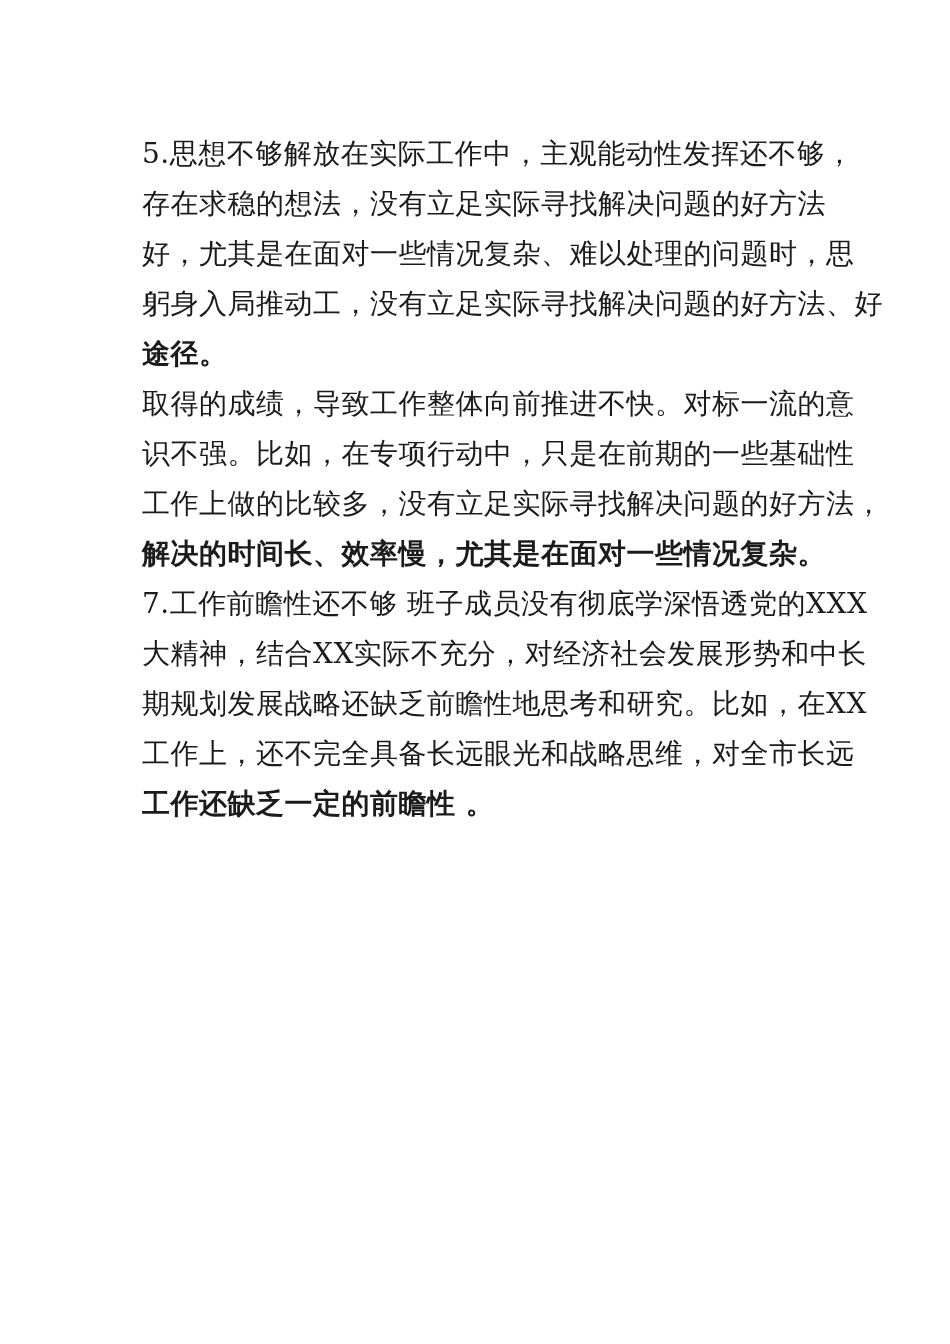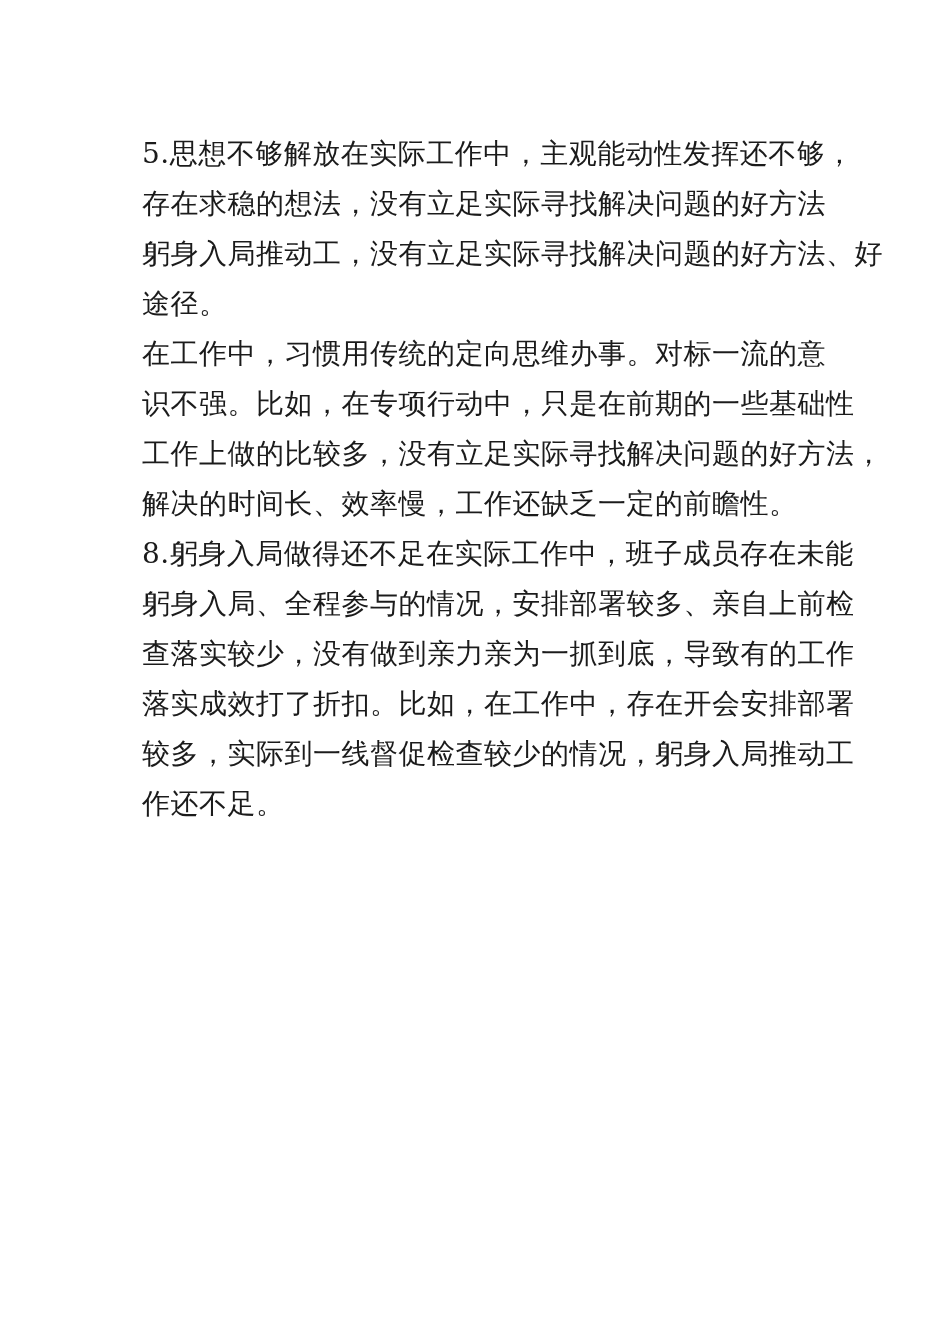--- a/index.html
+++ b/index.html
@@ -32,44 +32,45 @@
     white-space: nowrap;
     text-align: justify;
     text-align-last: justify;
     text-justify: inter-character;
     letter-spacing: 0.5px;
     overflow: visible;
   }
   .text-line.para-end {
     text-align: right;
     text-align-last: left;
+    font-weight: bold;
   }
 </style>
 </head>
 <body>
 
 <div class="doc-page">
 
   <div class="paragraph">
     <div class="text-line">5.思想不够解放在实际工作中，主观能动性发挥还不够，</div>
     <div class="text-line">存在求稳的想法，没有立足实际寻找解决问题的好方法</div>
+    <div class="text-line">好，尤其是在面对一些情况复杂、难以处理的问题时，思</div>
     <div class="text-line">躬身入局推动工，没有立足实际寻找解决问题的好方法、好</div>
     <div class="text-line para-end">途径。</div>
   </div>
 
   <div class="paragraph">
-    <div class="text-line">在工作中，习惯用传统的定向思维办事。对标一流的意</div>
+    <div class="text-line">取得的成绩，导致工作整体向前推进不快。对标一流的意</div>
     <div class="text-line">识不强。比如，在专项行动中，只是在前期的一些基础性</div>
     <div class="text-line">工作上做的比较多，没有立足实际寻找解决问题的好方法，</div>
-    <div class="text-line para-end">解决的时间长、效率慢，工作还缺乏一定的前瞻性。</div>
+    <div class="text-line para-end">解决的时间长、效率慢，尤其是在面对一些情况复杂。</div>
   </div>
 
+  <div class="paragraph">
+    <div class="text-line">7.工作前瞻性还不够 班子成员没有彻底学深悟透党的XXX</div>
+    <div class="text-line">大精神，结合XX实际不充分，对经济社会发展形势和中长</div>
+    <div class="text-line">期规划发展战略还缺乏前瞻性地思考和研究。比如，在XX</div>
+    <div class="text-line">工作上，还不完全具备长远眼光和战略思维，对全市长远</div>
+    <div class="text-line para-end">工作还缺乏一定的前瞻性 。</div>
+  </div>
 
-  <div class="paragraph">
-    <div class="text-line">8.躬身入局做得还不足在实际工作中，班子成员存在未能</div>
-    <div class="text-line">躬身入局、全程参与的情况，安排部署较多、亲自上前检</div>
-    <div class="text-line">查落实较少，没有做到亲力亲为一抓到底，导致有的工作</div>
-    <div class="text-line">落实成效打了折扣。比如，在工作中，存在开会安排部署</div>
-    <div class="text-line">较多，实际到一线督促检查较少的情况，躬身入局推动工</div>
-    <div class="text-line para-end">作还不足。</div>
-  </div>
 
 </div>
 
 </body></html>

